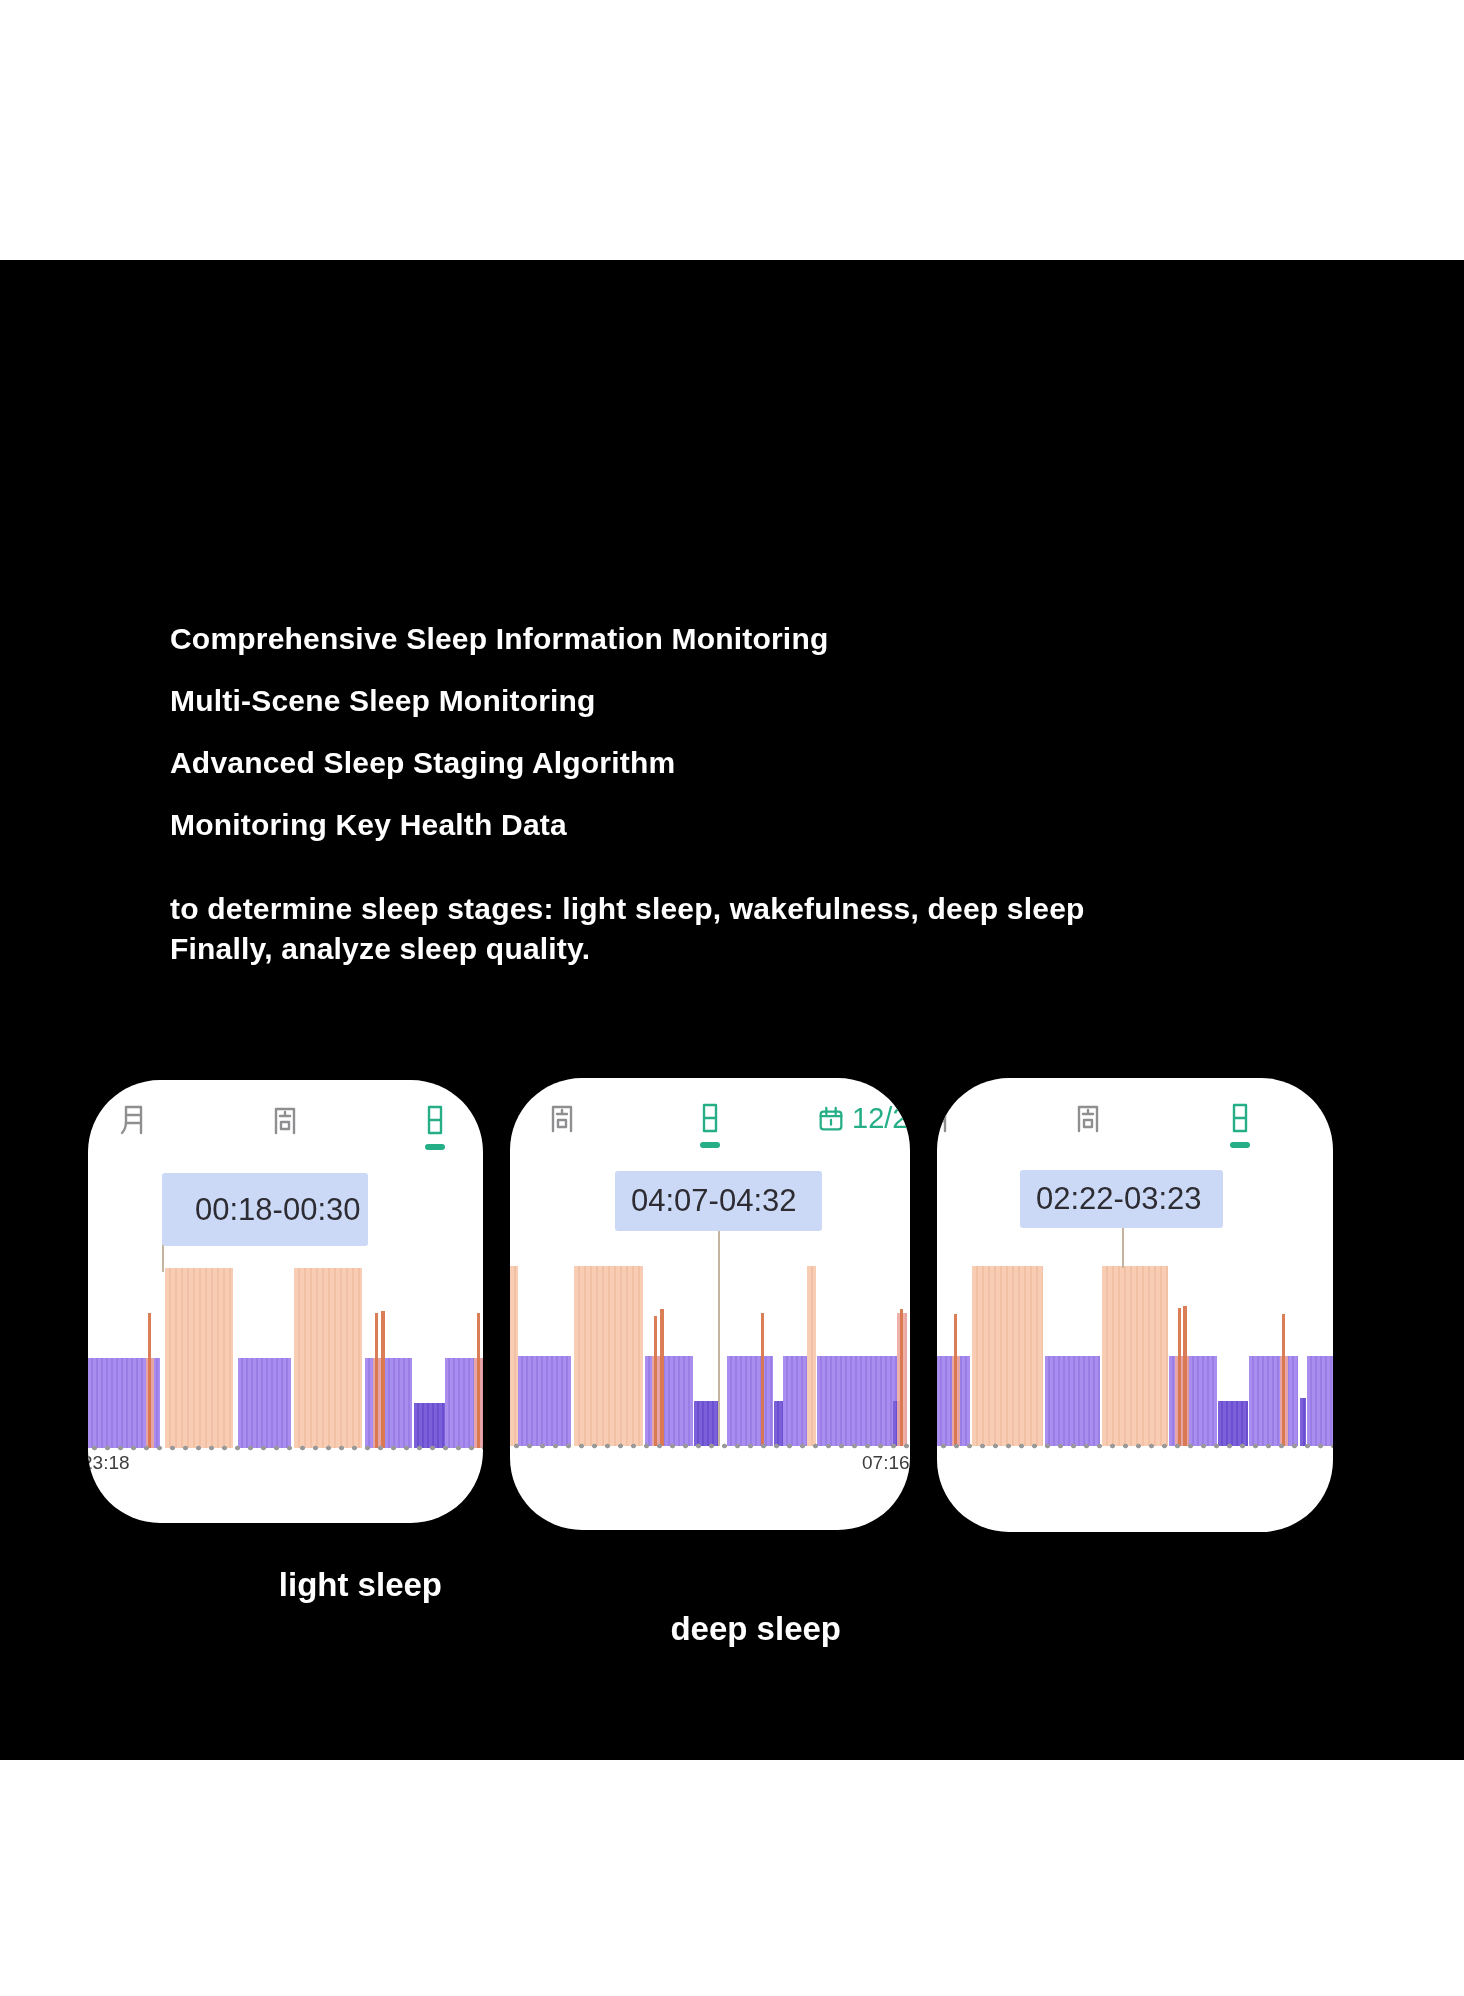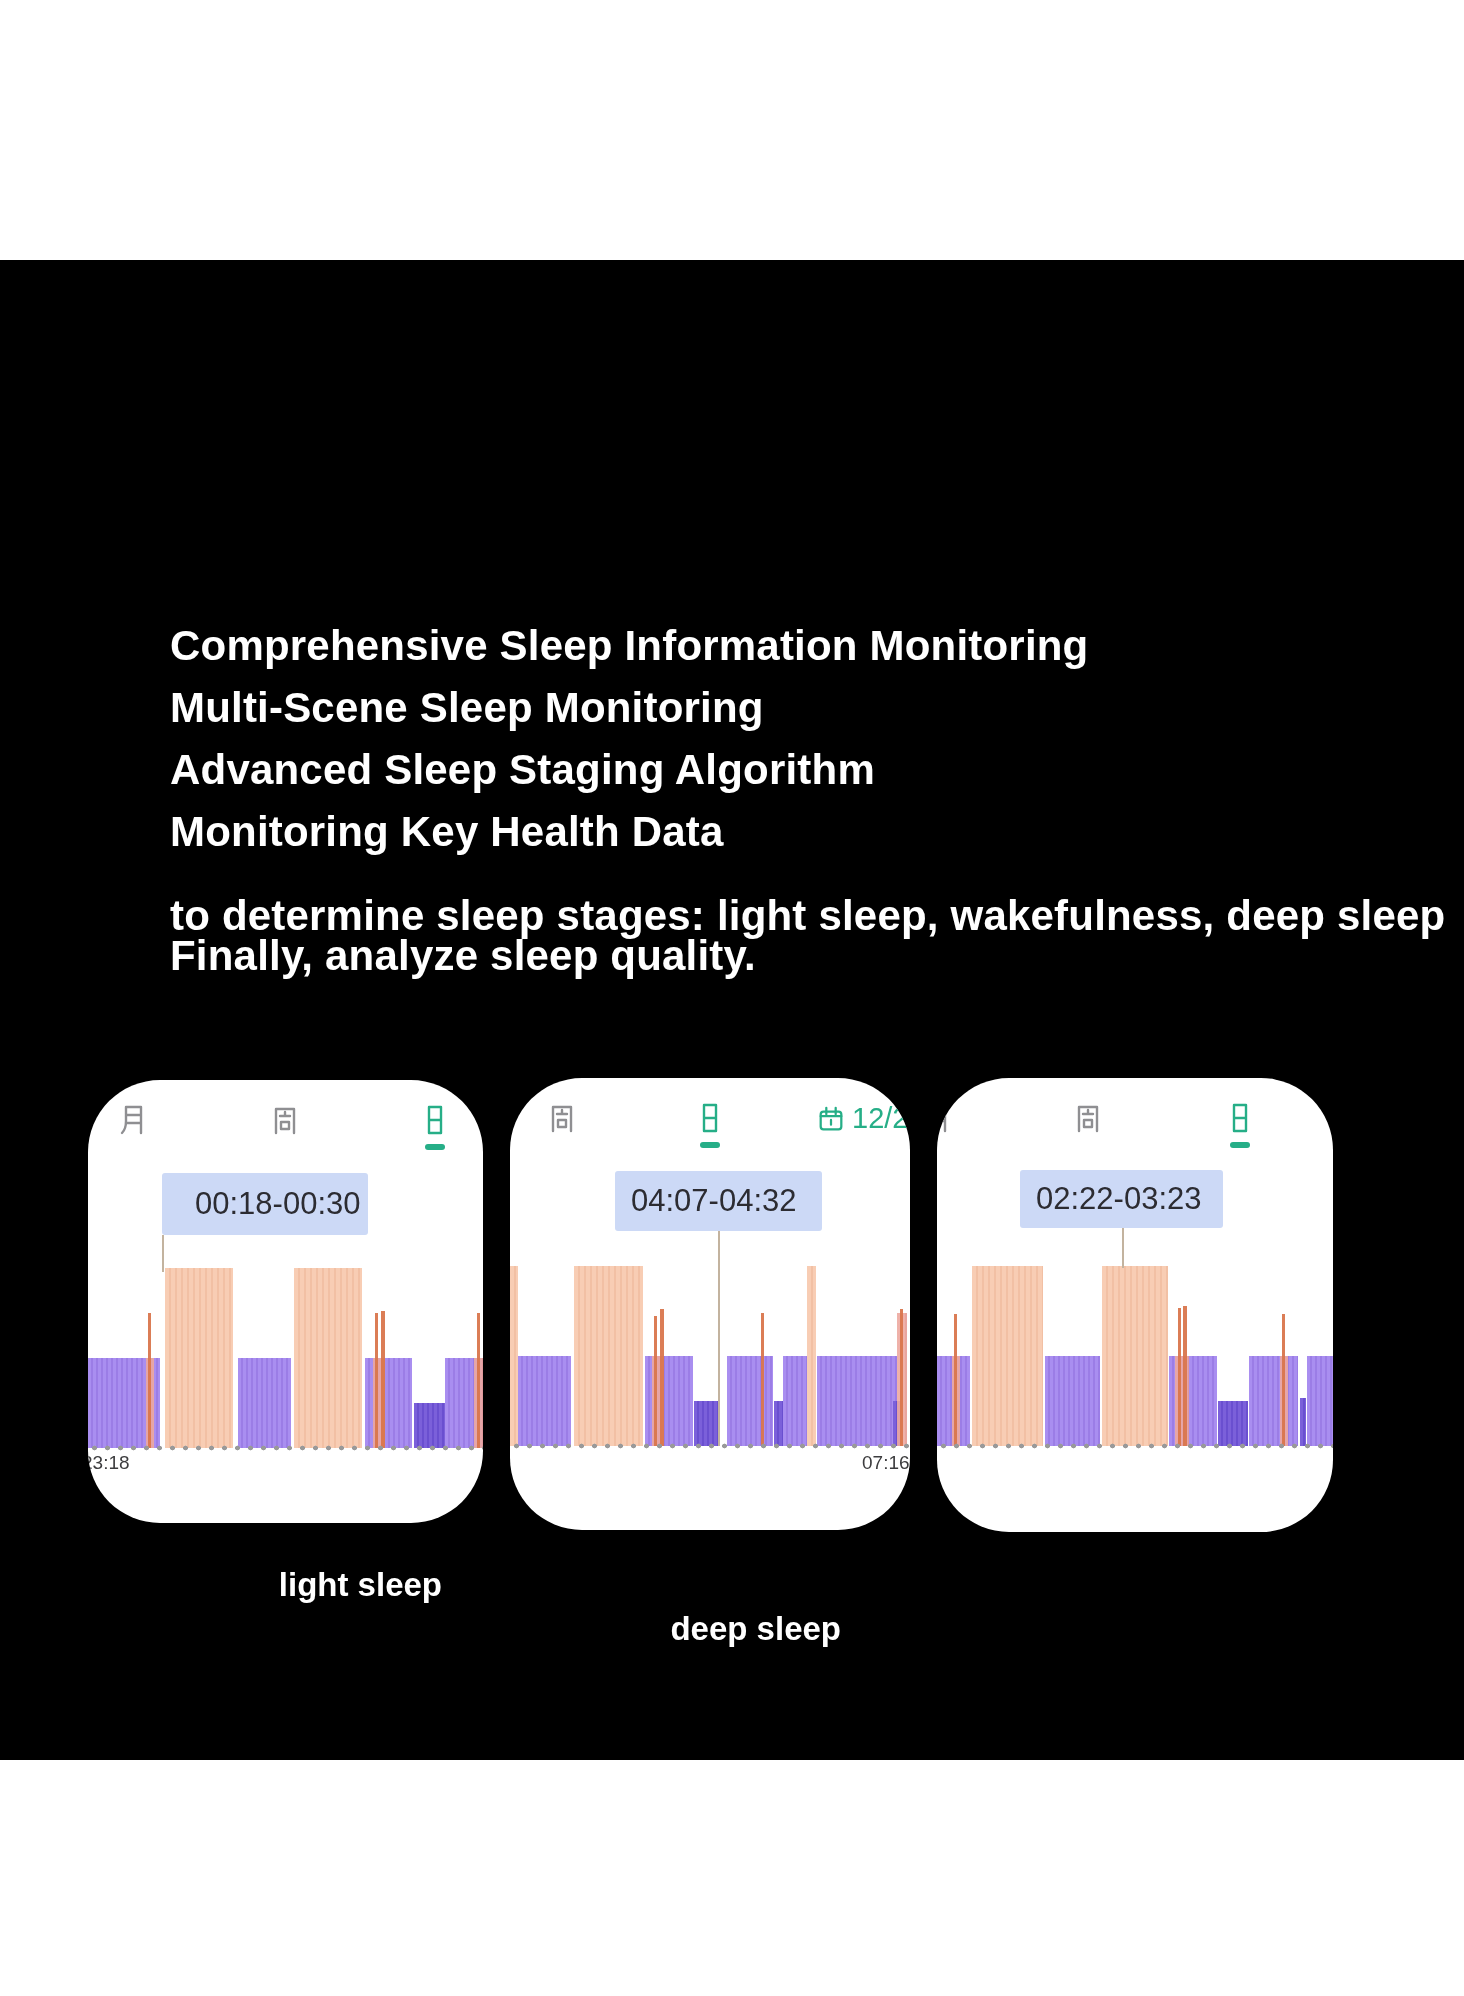--- a/index.html
+++ b/index.html
@@ -1,20 +1,20 @@
 <!DOCTYPE html>
 <html style="--bg: #ffffff; --panel: #000000; --cardbg: #ffffff; --headline: #ffffff; --green: #26ae87; --tabgray: #8f8f92; --tooltipbg: #ccd9f6; --tooltiptext: #2c2c32; --light: #a98ef0; --lightS: #9b7de6; --deep: #7b60da; --deepS: #6a4fd0; --wake: #f8cdb4; --wakeS: #f2c0a4; --spike: #d9764d; --salmon: #eda9a0; --salmonS: #e69b94; --dots: #999999; --axistext: #3d3d3f; --anchor: #c3b39f;"><head>
 <meta charset="utf-8">
 <style>
   html,body{margin:0;padding:0;}
   body{width:1464px;height:1996px;background:#ffffff;font-family:"Liberation Sans","DejaVu Sans",sans-serif;}
   .page{position:relative;width:1464px;height:1996px;overflow:hidden;background:var(--bg,#fff);}
   .band{position:absolute;left:0;top:260px;width:1464px;height:1500px;background:var(--panel,#000);}
   .hline{position:absolute;left:170px;white-space:nowrap;color:var(--headline,#fff);
-         font-size:42px;font-weight:bold;letter-spacing:0.2px;}
+         font-size:30px;font-weight:bold;letter-spacing:0.2px;}
   .card{position:absolute;background:var(--cardbg,#fff);border-radius:72px;overflow:hidden;}
   .c1{left:88px; top:820px;width:395px;height:443px;}
   .c2{left:510px;top:818px;width:400px;height:452px;}
   .c3{left:937px;top:818px;width:396px;height:454px;}
   .caption{position:absolute;width:320px;text-align:right;color:var(--headline,#fff);
            font-size:33px;font-weight:bold;white-space:nowrap;}
   .cap1{left:122px;top:1306px;}
   .cap2{left:521px;top:1310px;margin-top:40px;}
   .cap3{left:964px;top:1314px;}
   
@@ -75,21 +75,21 @@
         <div class="bar bar-deep" style="left: 326px; width: 31px; top: 323px; height: 45px;"></div>
         <div class="bar bar-light" style="left: 357px; width: 38px; top: 278px; height: 90px;"></div>
         <div class="bar bar-salmon" style="left: 58px; width: 8px; top: 278px; height: 90px;"></div>
         <div class="bar bar-salmon" style="left: 285px; width: 12px; top: 278px; height: 90px;"></div>
         <div class="bar bar-salmon" style="left: 386px; width: 9px; top: 278px; height: 90px;"></div>
         <div class="bar bar-spike" style="left: 60px; width: 3px; top: 233px; height: 135px;"></div>
         <div class="bar bar-spike" style="left: 287px; width: 3px; top: 233px; height: 135px;"></div>
         <div class="bar bar-spike" style="left: 293px; width: 4px; top: 231px; height: 137px;"></div>
         <div class="bar bar-spike" style="left: 389px; width: 3px; top: 233px; height: 135px;"></div>
         <div class="anchor" style="left: 74px; top: 155px; height: 37px;"></div>
-        <div class="tooltip" style="left: 74px; top: 93px; width: 206px; height: 62px; padding-left: 33px;">00:18-00:30</div>
+        <div class="tooltip" style="left: 74px; top: 93px; width: 206px; height: 73px; padding-left: 33px;">00:18-00:30</div>
         <div class="dotline" style="top: 365px;"></div>
         <div class="axis-label" style="left: -6px; top: 372px;">23:18</div>
       </div>
     <div class="card c2">
         <div class="tab" title="周" style="left: 34px; top: 22px; color: rgb(143, 143, 146);">
           <svg viewBox="0 0 36 36" fill="none" stroke="currentColor" stroke-width="2.4" stroke-linecap="round" stroke-linejoin="round">
             <path d="M9 31 V7 H27 V31 M13 14 H23 M18 10 V14 M14 20 H22 V27 H14 Z"></path>
           </svg>
         </div>
         <div class="tab" title="日" style="left: 182px; top: 22px; color: rgb(38, 174, 135);">

